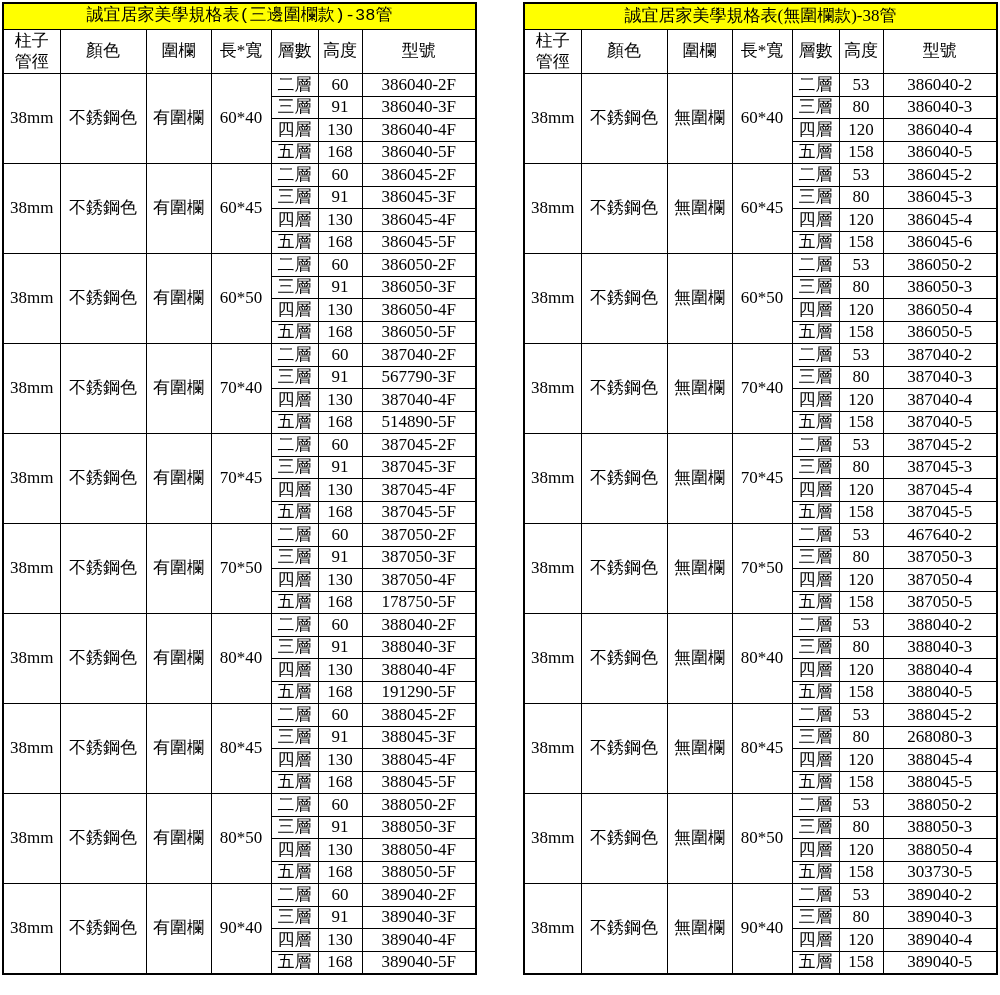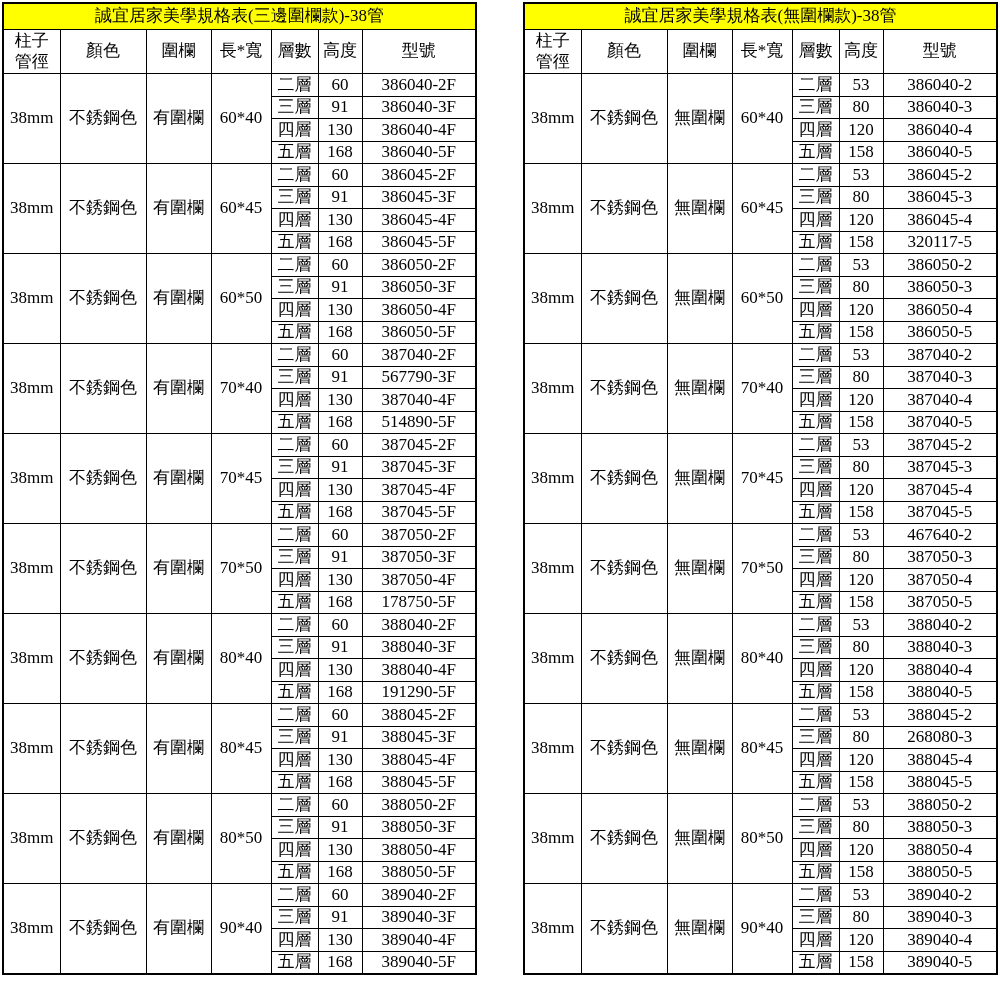--- a/index.html
+++ b/index.html
@@ -68,21 +68,21 @@
       <col class="c1">
         <col class="c2">
         <col class="c3">
         <col class="c4">
         <col class="c5">
         <col class="c6">
         <col class="c7">
     </colgroup>
     <thead>
       <tr>
-        <td class="title-cell" colspan="7" style="background: rgb(255, 255, 0);">誠宜居家美學規格表(三邊圍欄款)-38管</td>
+        <td class="title-cell" colspan="7" style="background: rgb(255, 255, 0); font-family: Liberation Mono, monospace;">誠宜居家美學規格表(三邊圍欄款)-38管</td>
       </tr>
       <tr class="header-row">
           <th>柱子
 管徑</th>
           <th>顏色</th>
           <th>圍欄</th>
           <th>長*寬</th>
           <th>層數</th>
           <th>高度</th>
           <th>型號</th>
@@ -397,21 +397,21 @@
           <td>386045-3</td>
         </tr>
         <tr>
           <td>四層</td>
           <td>120</td>
           <td>386045-4</td>
         </tr>
         <tr>
           <td>五層</td>
           <td>158</td>
-          <td>320117-5</td>
+          <td>386045-6</td>
         </tr>
         <tr>
           <td rowspan="4">38mm</td>
           <td rowspan="4">不銹鋼色</td>
           <td rowspan="4">無圍欄</td>
           <td rowspan="4">60*50</td>
           <td>二層</td>
           <td>53</td>
           <td>386050-2</td>
         </tr>
@@ -565,21 +565,21 @@
           <td>388050-3</td>
         </tr>
         <tr>
           <td>四層</td>
           <td>120</td>
           <td>388050-4</td>
         </tr>
         <tr>
           <td>五層</td>
           <td>158</td>
-          <td>388050-5</td>
+          <td>303730-5</td>
         </tr>
         <tr>
           <td rowspan="4">38mm</td>
           <td rowspan="4">不銹鋼色</td>
           <td rowspan="4">無圍欄</td>
           <td rowspan="4">90*40</td>
           <td>二層</td>
           <td>53</td>
           <td>389040-2</td>
         </tr>

